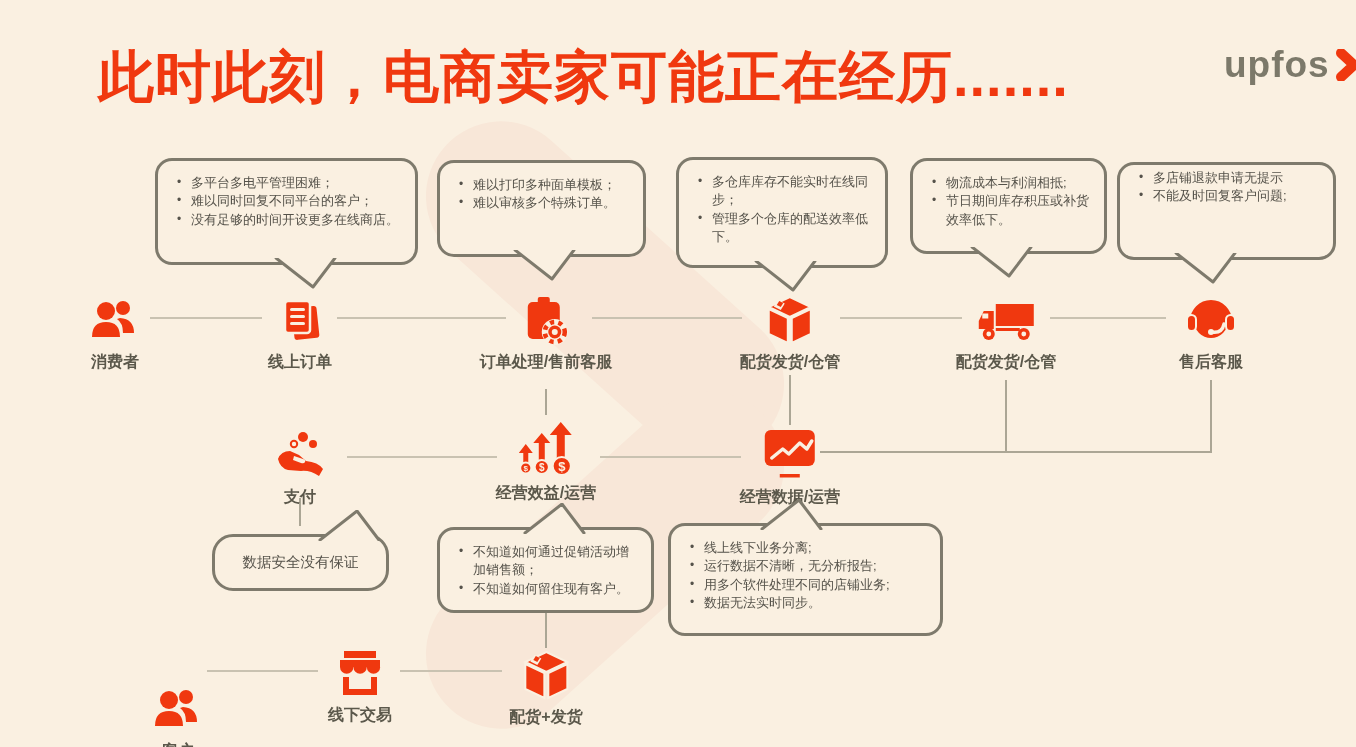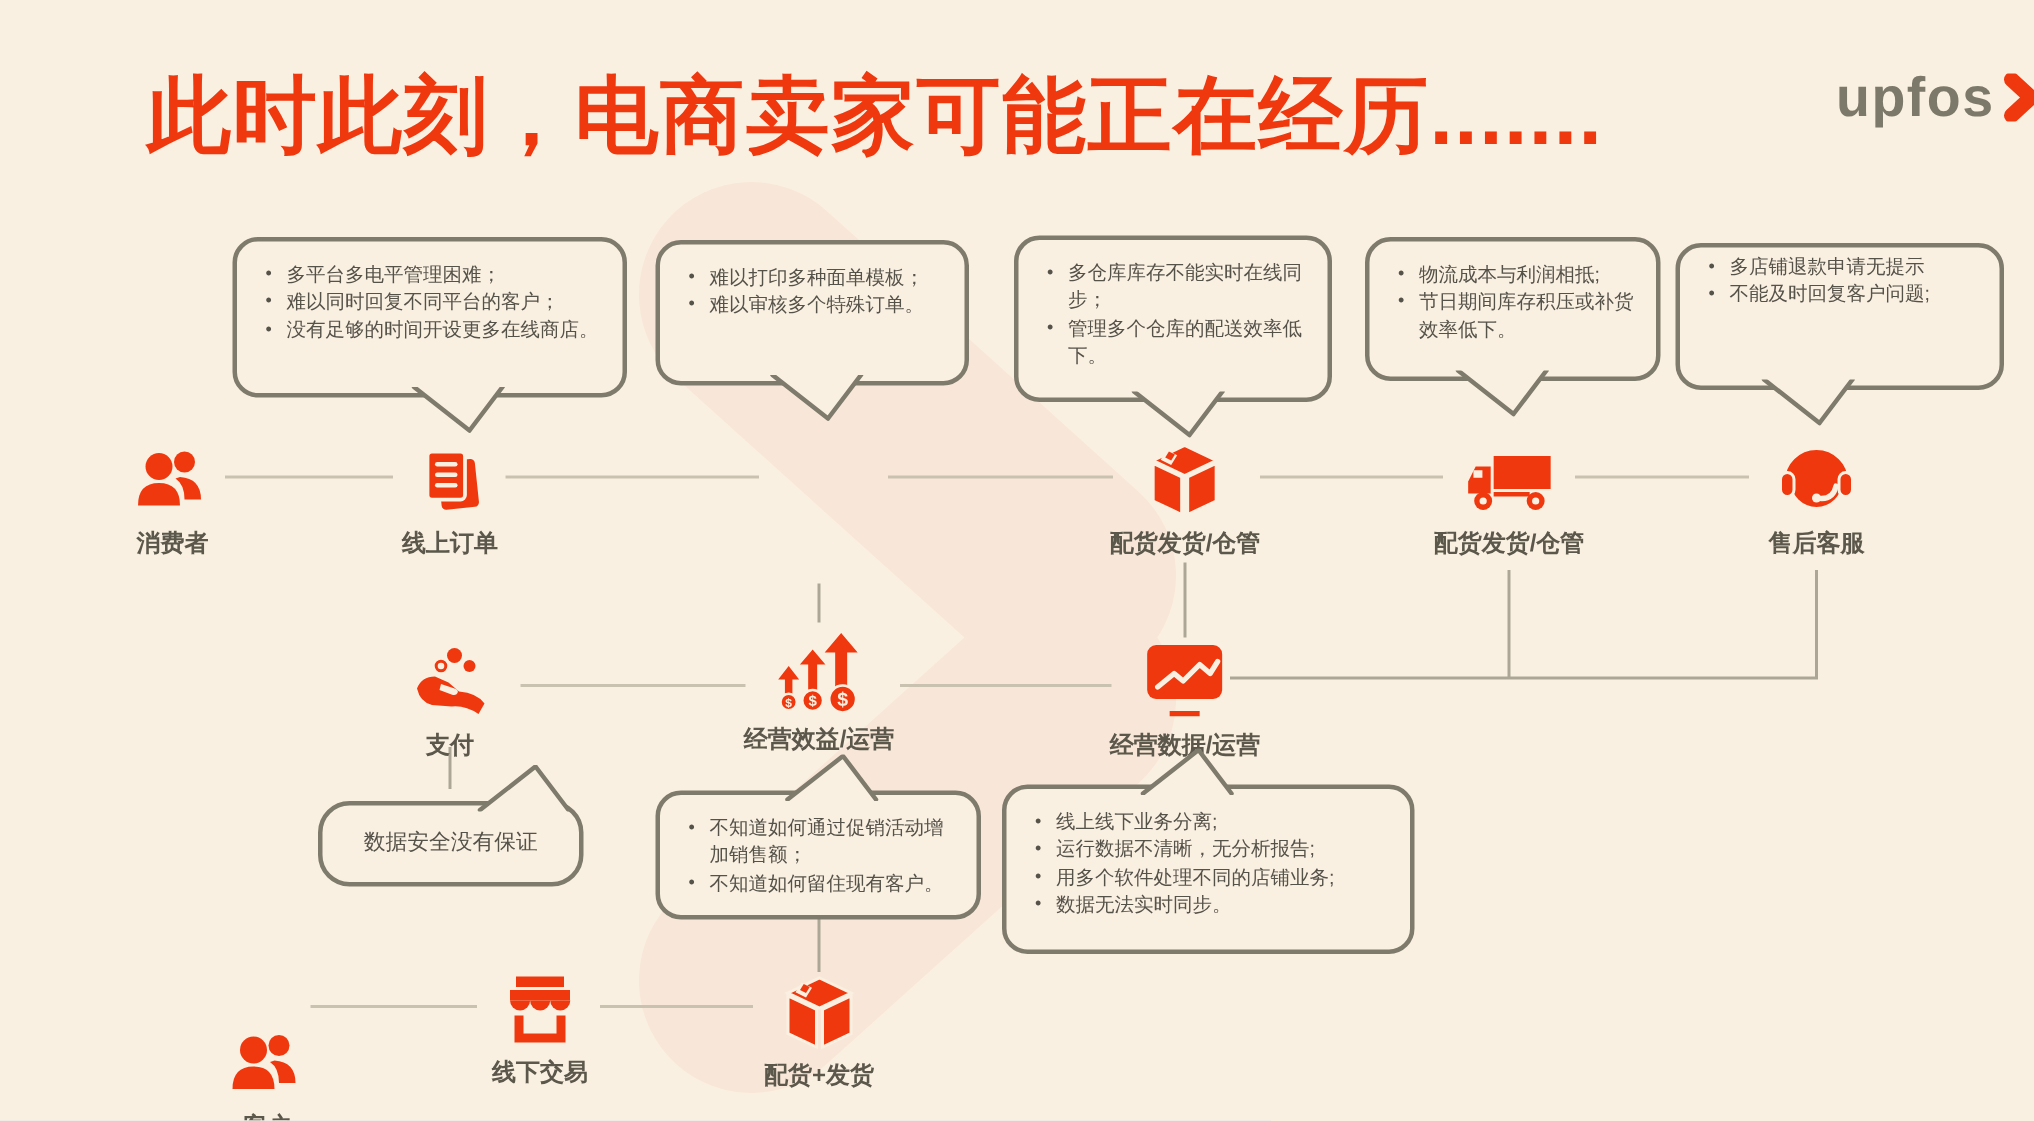--- a/index.html
+++ b/index.html
@@ -105,20 +105,33 @@
         <rect class="r" x="16" y="10" width="25" height="32" rx="3" transform="rotate(-6 28 26)"></rect>
         <rect class="r" x="8" y="4" width="25" height="32" rx="3" stroke="#FAF0E1" stroke-width="2.5"></rect>
         <rect class="c" x="13" y="11" width="15" height="3" rx="1.5"></rect>
         <rect class="c" x="13" y="18" width="15" height="3" rx="1.5"></rect>
         <rect class="c" x="13" y="25" width="15" height="3" rx="1.5"></rect>
       </svg>
     </span>
     <span class="lbl">线上订单</span>
   </div>
 
+  <div class="node" style="left:546px;top:293px">
+    <span class="ic">
+      <svg width="50" height="50" viewBox="0 0 50 50">
+        <rect class="r" x="17" y="2" width="12" height="9" rx="2"></rect>
+        <rect class="r" x="7" y="7" width="32" height="37" rx="5"></rect>
+        <circle class="c" cx="34" cy="37" r="13"></circle>
+        <circle cx="34" cy="37" r="10" fill="none" stroke="#F0380F" stroke-width="4.5" stroke-dasharray="4.2 4.2"></circle>
+        <circle class="r" cx="34" cy="37" r="6.5"></circle>
+        <circle class="c" cx="34" cy="37" r="3"></circle>
+      </svg>
+    </span>
+    <span class="lbl">订单处理/售前客服</span>
+  </div>
 
   <div class="node" style="left:790px;top:293px">
     <span class="ic">
       <svg width="52" height="50" viewBox="0 0 52 50">
         <polygon class="r" points="26,2 47,12 26,22 5,12" stroke="#FAF0E1" stroke-width="2"></polygon>
         <polygon class="r" points="5,14 24,23 24,48 5,39" stroke="#FAF0E1" stroke-width="2"></polygon>
         <polygon class="r" points="47,14 28,23 28,48 47,39" stroke="#FAF0E1" stroke-width="2"></polygon>
         <polygon class="c" points="14,5 21,8.5 17,15 10,11.5"></polygon>
         <polygon class="r" points="15.5,6 19.5,8 17,12 13,10"></polygon>
       </svg>

